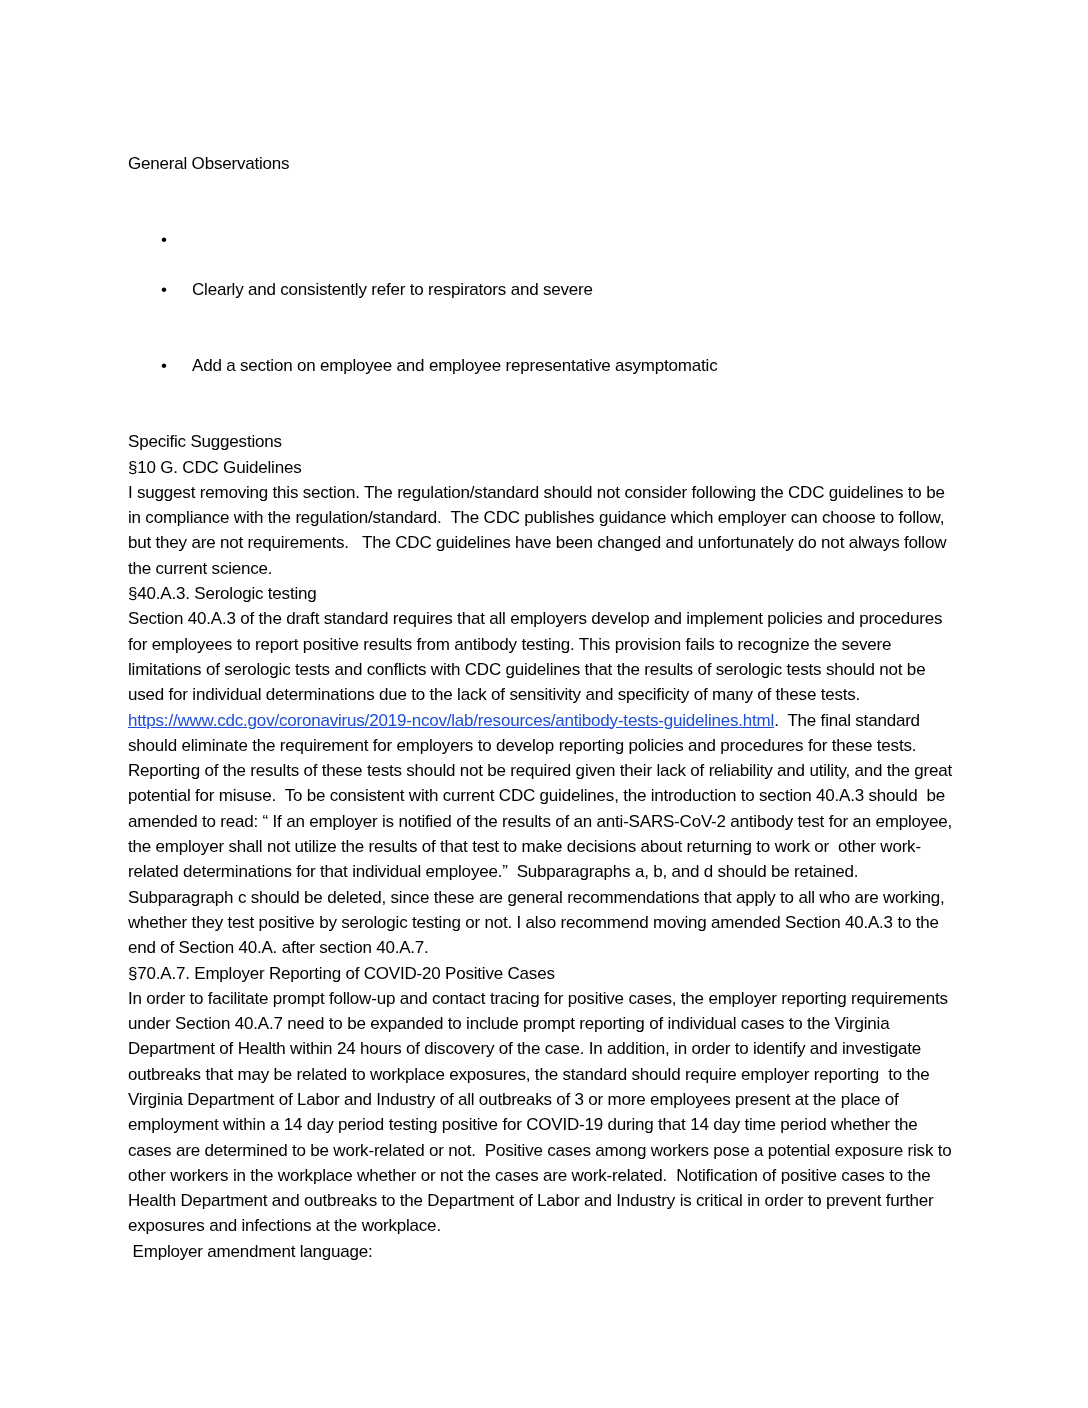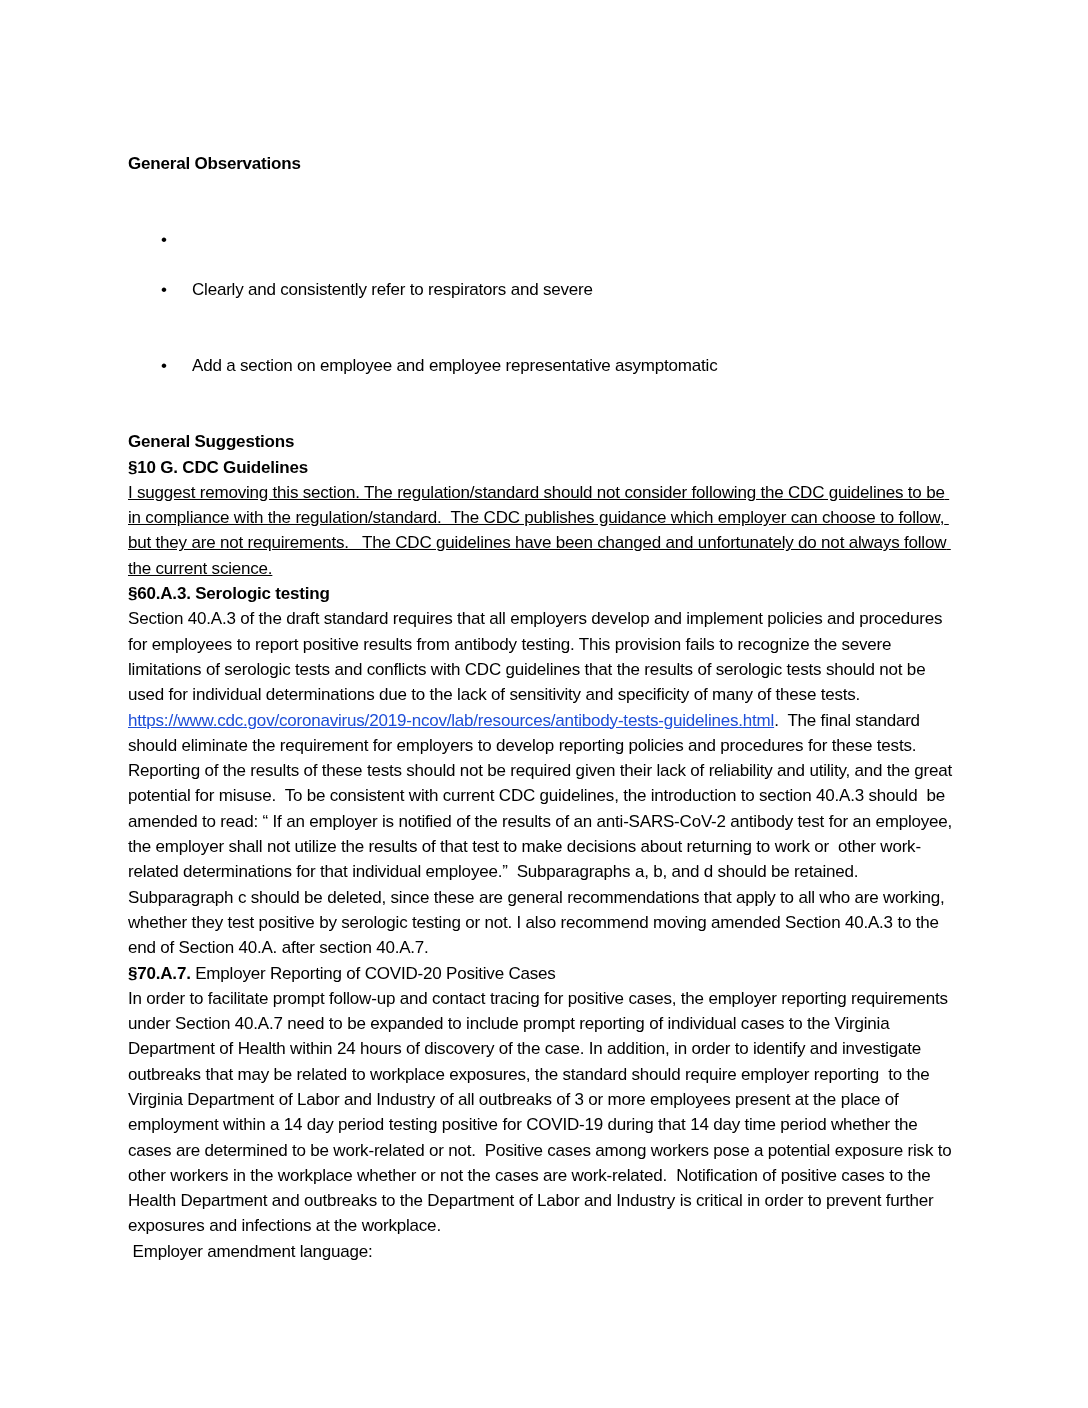--- a/index.html
+++ b/index.html
@@ -23,40 +23,40 @@
     line-height: 25.3px;
     letter-spacing: -0.2px;
   }
   .page p, .page h2, .page h3, .page ul {
     margin: 0;
     padding: 0;
     white-space: pre-wrap;
     overflow-wrap: break-word;
   }
   h2, h3, .bold {
-    font-weight: bold;
+    font-weight: normal;
     font-size: 17px;
   }
   .heading-general { margin-bottom: 21px; }
   .bullets {
     list-style: none;
     margin: 0 0 26px 0;
   }
   .bullet-item {
     position: relative;
     padding-left: 64px;
   }
   .bullet-item .bullet-glyph {
     position: absolute;
     left: 33px;
     top: 0;
   }
   .heading-specific { margin-bottom: 25px; }
   .heading-cdc { margin-bottom: 0; }
-  .para-cdc { margin-bottom: 17px; text-decoration: underline; }
+  .para-cdc { margin-bottom: 17px; }
   .heading-serologic { margin-bottom: 14px; }
   .para-serologic { margin-bottom: 12px; }
   .heading-reporting { margin-bottom: 20px; }
   .para-reporting { margin-bottom: 9px; }
   a.doc-link {
     color: #1d4ed8;
     text-decoration: underline;
     cursor: pointer;
     overflow-wrap: anywhere;
   }
@@ -67,26 +67,26 @@
 <div class="page">
 
   <h2 class="heading-general">General Observations</h2>
 
   <ul class="bullets">
     <li class="bullet-item"><span class="bullet-glyph">•</span></li>
     <li class="bullet-item"><span class="bullet-glyph">•</span><span>Clearly and consistently refer to respirators and severe</span></li>
     <li class="bullet-item"><span class="bullet-glyph">•</span><span>Add a section on employee and employee representative asymptomatic</span></li>
   </ul>
 
-  <h2 class="heading-specific">General Suggestions</h2>
+  <h2 class="heading-specific">Specific Suggestions</h2>
 
   <h3 class="heading-cdc">§10 G. CDC Guidelines</h3>
   <p class="para-cdc">I suggest removing this section. The regulation/standard should not consider following the CDC guidelines to be in compliance with the regulation/standard.  The CDC publishes guidance which employer can choose to follow, but they are not requirements.   The CDC guidelines have been changed and unfortunately do not always follow the current science.</p>
 
-  <h3 class="heading-serologic">§60.A.3. Serologic testing</h3>
+  <h3 class="heading-serologic">§40.A.3. Serologic testing</h3>
   <p class="para-serologic"><span>Section 40.A.3 of the draft standard requires that all employers develop and implement policies and procedures for employees to report positive results from antibody testing. This provision fails to recognize the severe limitations of serologic tests and conflicts with CDC guidelines that the results of serologic tests should not be used for individual determinations due to the lack of sensitivity and specificity of many of these tests. </span><a class="doc-link">https://www.cdc.gov/coronavirus/2019-ncov/lab/resources/antibody-tests-guidelines.html</a><span>.  The final standard should eliminate the requirement for employers to develop reporting policies and procedures for these tests. Reporting of the results of these tests should not be required given their lack of reliability and utility, and the great potential for misuse.  To be consistent with current CDC guidelines, the introduction to section 40.A.3 should  be amended to read: “ If an employer is notified of the results of an anti-SARS-CoV-2 antibody test for an employee, the employer shall not utilize the results of that test to make decisions about returning to work or  other work-related determinations for that individual employee.”  Subparagraphs a, b, and d should be retained. Subparagraph c should be deleted, since these are general recommendations that apply to all who are working, whether they test positive by serologic testing or not. I also recommend moving amended Section 40.A.3 to the end of Section 40.A. after section 40.A.7.</span></p>
 
   <p class="heading-reporting"><span class="bold">§70.A.7.</span><span> Employer Reporting of COVID-20 Positive Cases</span></p>
 
   <p class="para-reporting">In order to facilitate prompt follow-up and contact tracing for positive cases, the employer reporting requirements under Section 40.A.7 need to be expanded to include prompt reporting of individual cases to the Virginia Department of Health within 24 hours of discovery of the case. In addition, in order to identify and investigate outbreaks that may be related to workplace exposures, the standard should require employer reporting  to the Virginia Department of Labor and Industry of all outbreaks of 3 or more employees present at the place of employment within a 14 day period testing positive for COVID-19 during that 14 day time period whether the cases are determined to be work-related or not.  Positive cases among workers pose a potential exposure risk to other workers in the workplace whether or not the cases are work-related.  Notification of positive cases to the Health Department and outbreaks to the Department of Labor and Industry is critical in order to prevent further exposures and infections at the workplace.</p>
 
   <p class="para-amendment"> Employer amendment language:</p>
 
 </div>
 

